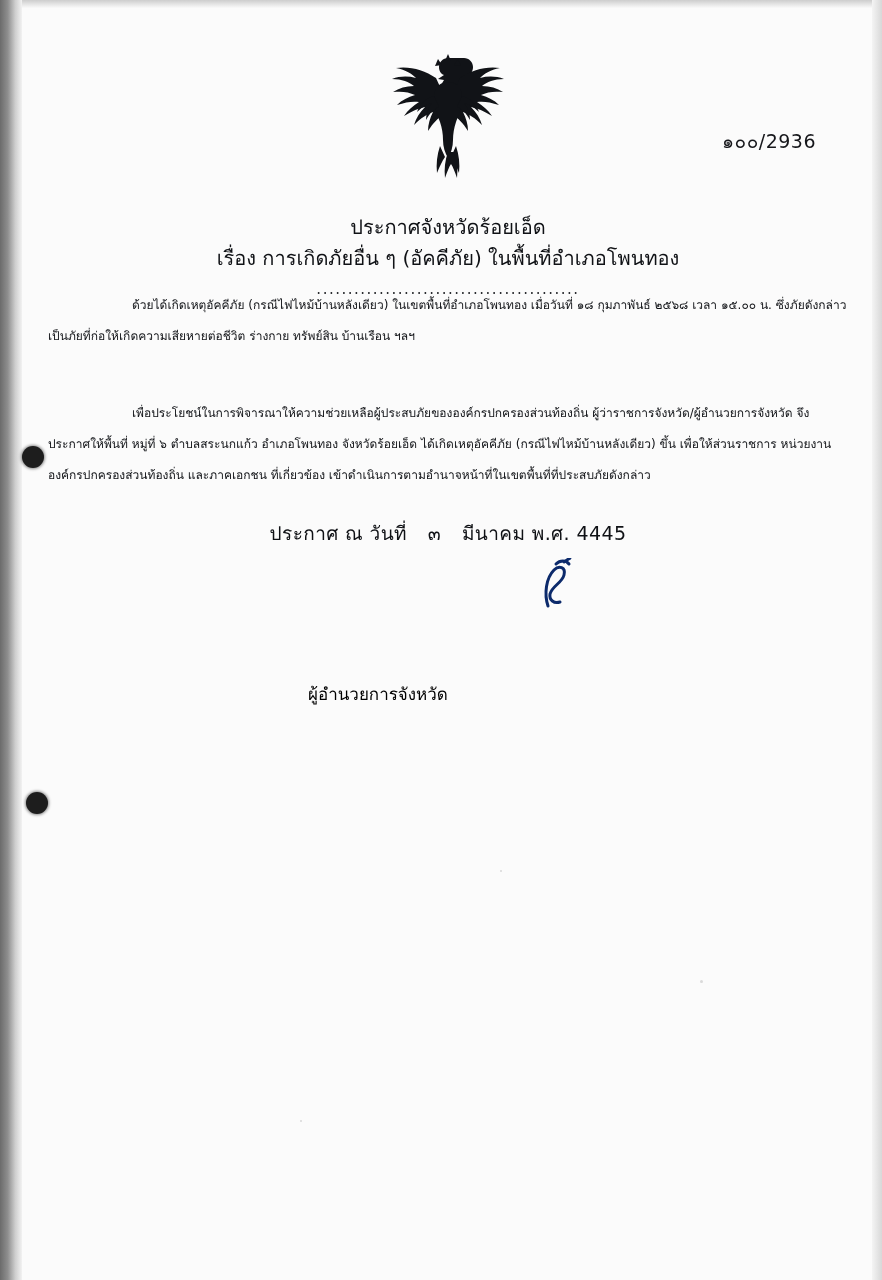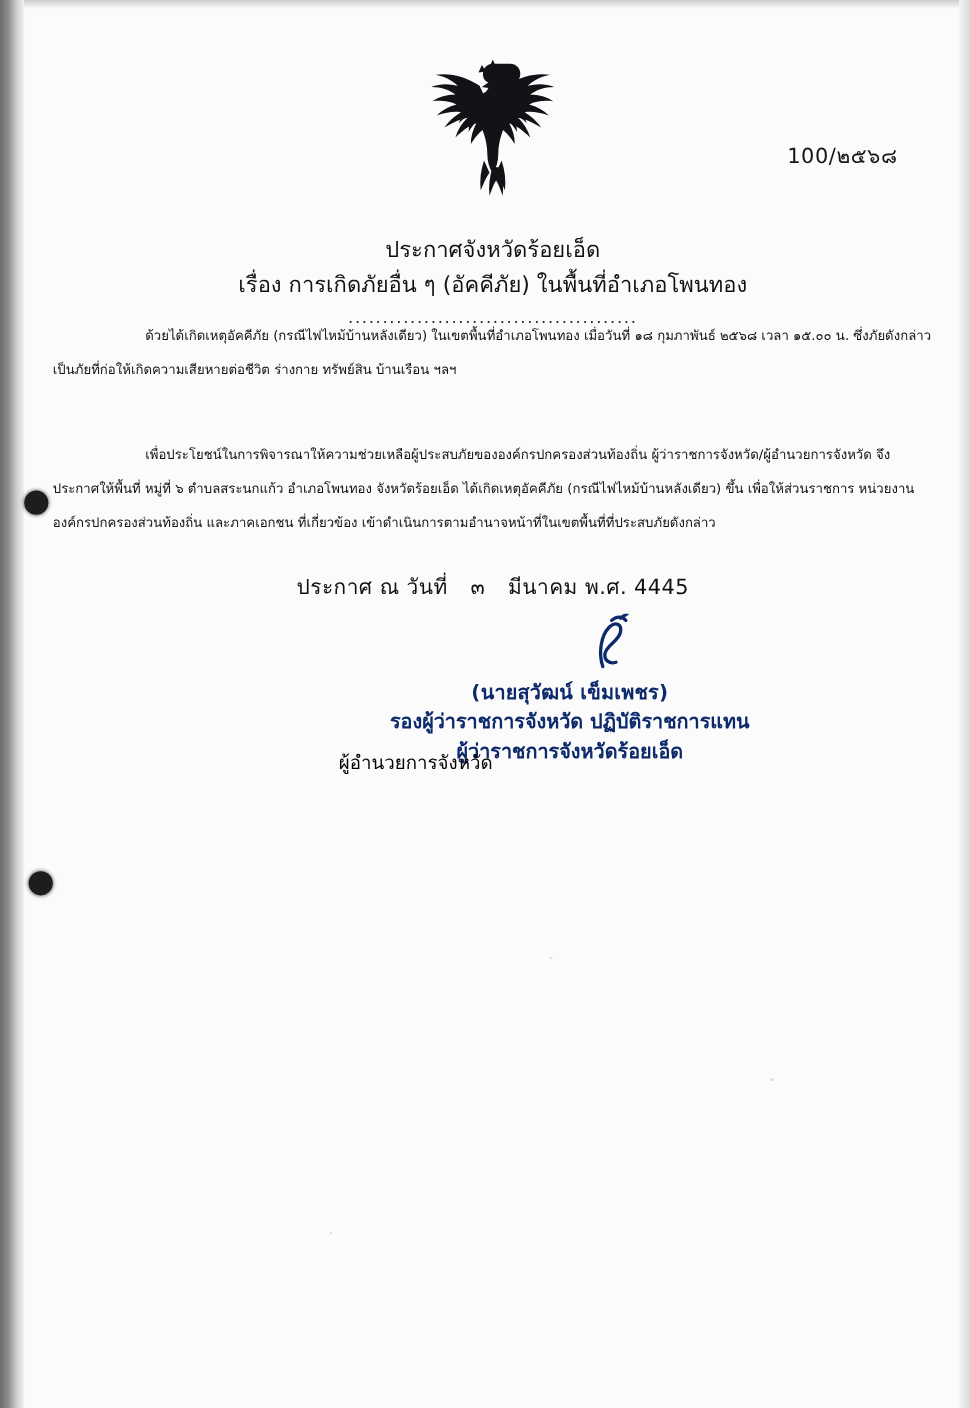--- a/index.html
+++ b/index.html
@@ -196,21 +196,21 @@
           <path d="M56 44 c-8 2 -14 8 -17 16 c5 -5 10 -8 15 -9 c-4 5 -6 11 -6 17 c4 -7 8 -11 13 -13 z"></path>
           <path d="M84 44 c8 2 14 8 17 16 c-5 -5 -10 -8 -15 -9 c4 5 6 11 6 17 c-4 -7 -8 -11 -13 -13 z"></path>
 
           <path d="M62 94 c-3 9 -4 18 -3 27 c3 -7 5 -12 8 -16 z"></path>
           <path d="M78 94 c3 9 4 18 3 27 c-3 -7 -5 -12 -8 -16 z"></path>
           <path d="M70 100 c-3 8 -4 17 -3 26 c2 -6 4 -11 6 -14 c2 3 4 8 6 14 c1 -9 0 -18 -3 -26 z"></path>
         </g>
       </svg>
     </div>
 
-    <div class="doc-number">100/๒๕๖๘</div>
+    <div class="doc-number">๑๐๐/2936</div>
 
     <div class="title-block">
       <div class="title-line-1">ประกาศจังหวัดร้อยเอ็ด</div>
       <div class="title-line-2">เรื่อง  การเกิดภัยอื่น ๆ (อัคคีภัย) ในพื้นที่อำเภอโพนทอง</div>
       <div class="dotline">..........................................</div>
     </div>
 
     <div class="para para-1">
       <span class="indent"></span><span>ด้วยได้เกิดเหตุอัคคีภัย (กรณีไฟไหม้บ้านหลังเดียว) ในเขตพื้นที่อำเภอโพนทอง เมื่อวันที่ ๑๘ กุมภาพันธ์ ๒๕๖๘ เวลา ๑๕.๐๐ น. ซึ่งภัยดังกล่าวเป็นภัยที่ก่อให้เกิดความเสียหายต่อชีวิต ร่างกาย ทรัพย์สิน บ้านเรือน ฯลฯ</span>
     </div>
@@ -228,25 +228,20 @@
     <div class="signature-mark">
       <svg width="70" height="52" viewBox="0 0 70 52" xmlns="http://www.w3.org/2000/svg">
         <g fill="none" stroke="#0c2a6b" stroke-width="3" stroke-linecap="round">
           <path d="M22 48 C18 36 20 20 28 12 C33 7 40 9 38 17 C36 25 26 28 24 36 C23 42 28 46 34 44"></path>
           <path d="M30 6 C34 2 40 2 43 6"></path>
           <path d="M38 4 L44 0"></path>
         </g>
       </svg>
     </div>
 
-    <div class="sign-block">
-      <div class="name">(นายสุวัฒน์  เข็มเพชร)</div>
-      <div>รองผู้ว่าราชการจังหวัด ปฏิบัติราชการแทน</div>
-      <div>ผู้ว่าราชการจังหวัดร้อยเอ็ด</div>
-    </div>
 
     <div class="stamp-extra">ผู้อำนวยการจังหวัด</div>
 
   </div>
 
   <div class="noise-speck" style="left:700px; top:980px; width:3px; height:3px;"></div>
   <div class="noise-speck" style="left:300px; top:1120px; width:2px; height:2px;"></div>
   <div class="noise-speck" style="left:500px; top:870px; width:2px; height:2px;"></div>
 
 </div>

